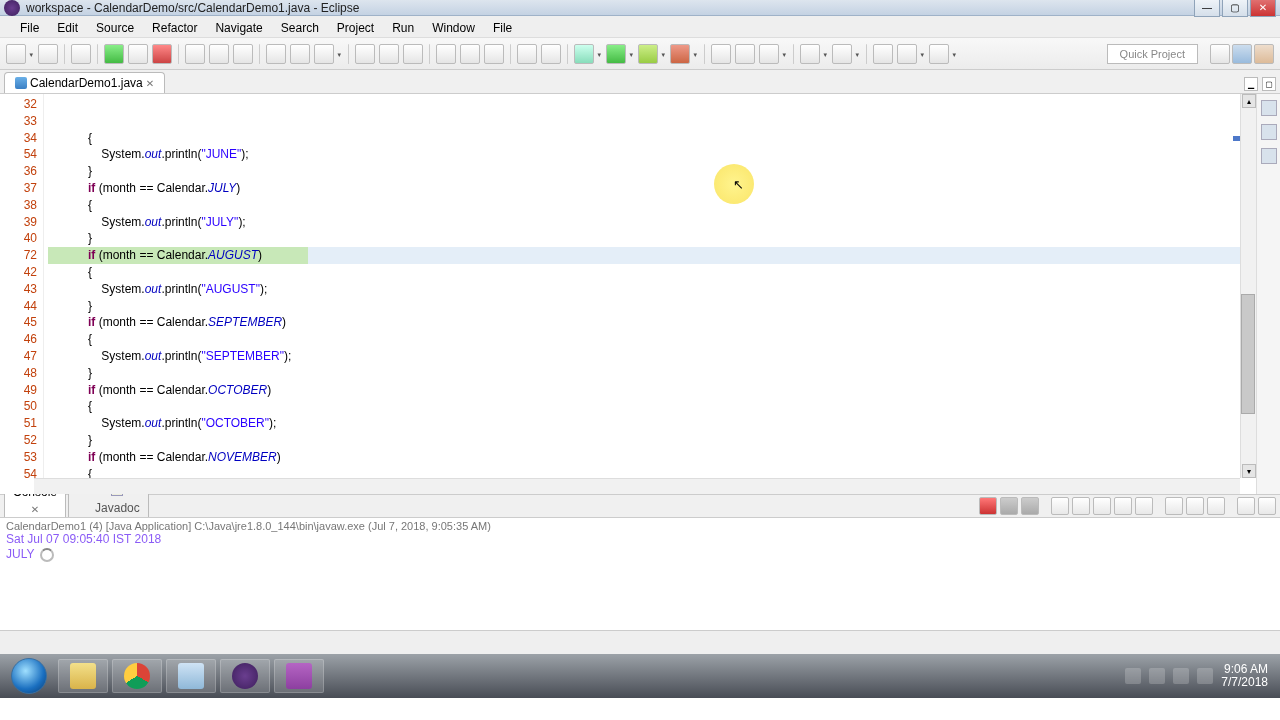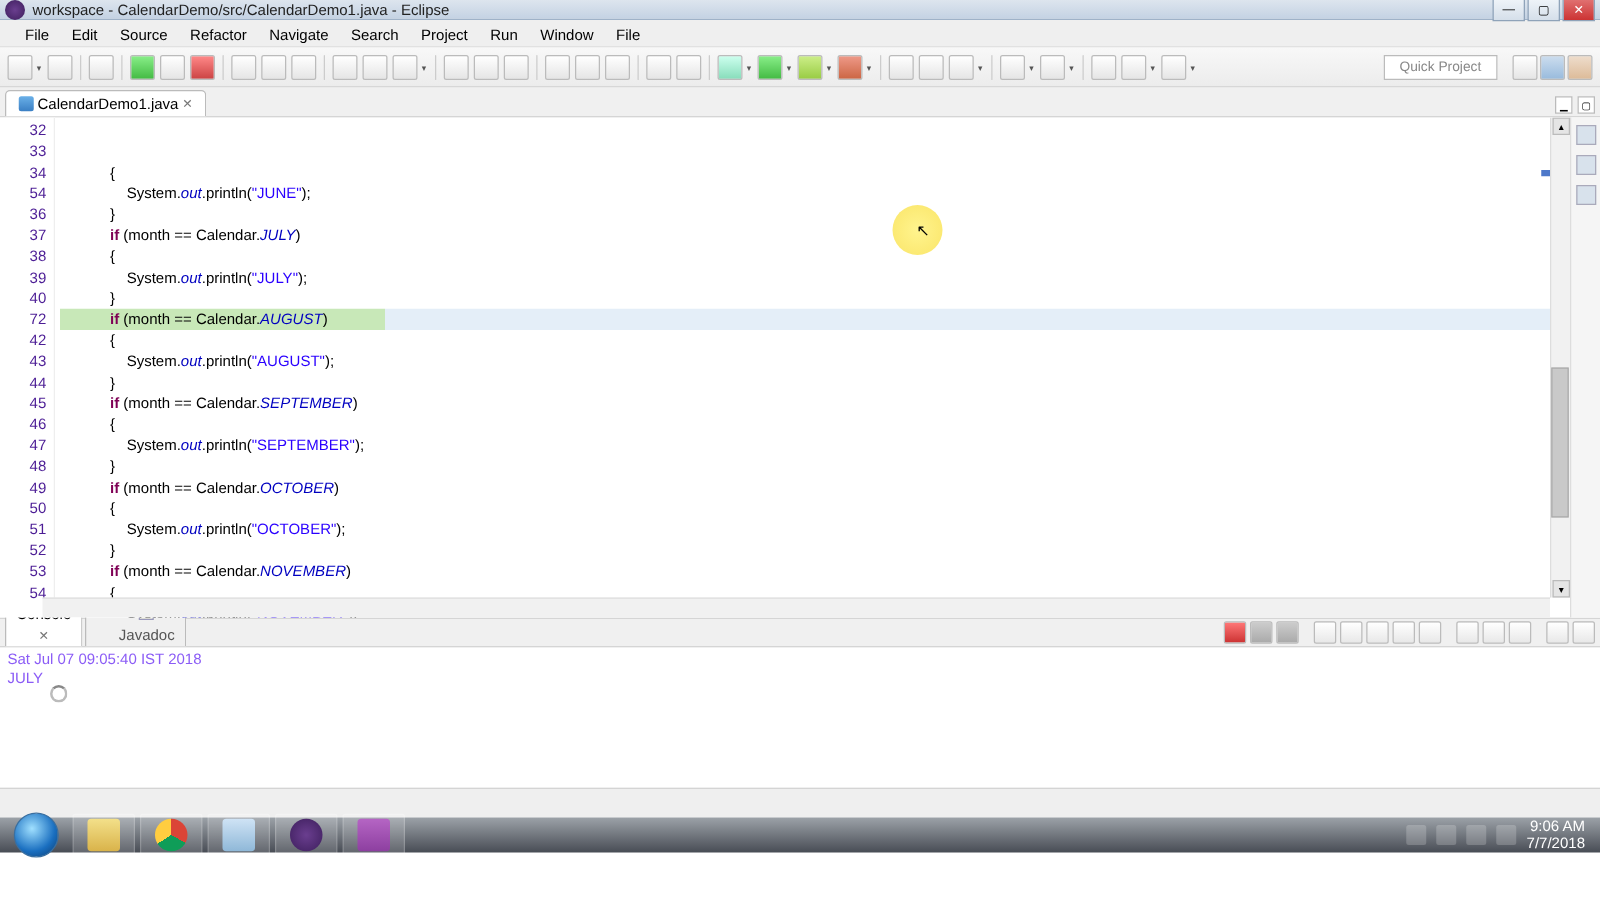--- a/index.html
+++ b/index.html
@@ -32,21 +32,21 @@
 .tab-icon { width: 12px; height: 12px; background: linear-gradient(#6ab0e8,#3a7fc4); border-radius: 2px; }
 .tab-close { font-size: 10px; color: #777; cursor: pointer; }
 .tab-right { margin-left: auto; display: flex; gap: 4px; padding-bottom: 2px; }
 .mini-btn { width: 14px; height: 14px; border: 1px solid #bbb; background: #fff; font-size: 8px; display:flex; align-items:center; justify-content:center; }
 
 
 .editor-wrap { display: flex; height: 400px; background: #fff; position: relative; }
 .right-trim { width: 24px; background: #f5f5f5; border-left: 1px solid #ddd; display: flex; flex-direction: column; align-items: center; padding-top: 6px; gap: 8px; }
 .trim-icon { width: 16px; height: 16px; background: #d8e2ec; border: 1px solid #aab; }
 .editor { flex: 1; display: flex; font-family: Consolas, monospace; font-size: 13px; overflow: hidden; position: relative; }
-.gutter { width: 44px; background: #fff; color: #4c1d95; text-align: right; padding: 2px 6px 2px 2px; line-height: 16.8px; border-right: 1px solid #eee; }
+.gutter { width: 44px; background: #fff; color: #c2410c; text-align: right; padding: 2px 6px 2px 2px; line-height: 16.8px; border-right: 1px solid #eee; }
 .gutter div { height: 16.8px; }
 .code { flex: 1; padding: 2px 4px; line-height: 16.8px; white-space: pre; position: relative; }
 .code-line { height: 16.8px; }
 .code-line.hl { background: linear-gradient(to right,#c8e8b8 0,#c8e8b8 260px,#e4eef8 260px); }
 .kw { color: #7f0055; font-weight: bold; }
 .fld { color: #0000c0; font-style: italic; }
 .cst { color: #0000c0; font-style: italic; }
 .str { color: #2a00ff; }
 .norm { color: #000; }
 .scroll-v { position: absolute; right: 0; top: 0; bottom: 16px; width: 16px; background: #f1f1f1; border-left: 1px solid #ddd; }
@@ -69,21 +69,21 @@
 .ctbtn.gray { background: linear-gradient(#ccc,#aaa); }
 .console-body { height: 112px; background:#fff; padding:2px 6px; font-family: Consolas,monospace; font-size:12px; position:relative; }
 .console-header { color:#777; font-size:11px; }
 .console-out { color:#8b5cf6; white-space:pre; line-height:15px; }
 .csp { position:absolute; left:40px; top:30px; width:14px; height:14px; border:2px solid #bbb; border-top-color:#888; border-radius:50%; }
 
 
 .statusbar { height: 24px; background:#efefef; border-top:1px solid #ccc; }
 
 
-.taskbar { height: 28px; background: linear-gradient(rgba(90,100,110,0.6),rgba(40,45,55,0.85)); display:flex; align-items:center; padding:0 4px; position: relative; }
+.taskbar { height: 44px; background: linear-gradient(rgba(90,100,110,0.6),rgba(40,45,55,0.85)); display:flex; align-items:center; padding:0 4px; position: relative; }
 .task-btn { width: 50px; height: 34px; background: rgba(255,255,255,0.15); border: 1px solid rgba(255,255,255,0.2); margin-right: 4px; display:flex; align-items:center; justify-content:center; border-radius:2px; }
 .start-orb { width:36px; height:36px; border-radius:50%; background: radial-gradient(circle at 40% 35%, #a0e0ff, #1a6fc0 60%, #0a3a6f); border:1px solid #3a6fa0; }
 .tb-icon { width:26px; height:26px; border-radius:3px; }
 .tray { margin-left:auto; display:flex; align-items:center; gap:8px; color:#fff; font-size:11px; padding-right:8px; }
 .tray-icon { width:16px; height:16px; background:rgba(255,255,255,0.2); border-radius:2px; }
 .tray-time { text-align:right; line-height:13px; }
 </style>
 </head>
 <body>
 
@@ -246,20 +246,21 @@
     <div class="ctbtn"></div>
     <div class="ctbtn"></div>
     <div class="ctbtn"></div>
     <div style="width:6px"></div>
     <div class="ctbtn"></div>
     <div class="ctbtn"></div>
   </div>
 </div>
 
 <div class="console-body">
+  <div class="console-header">CalendarDemo1 (4) [Java Application] C:\Java\jre1.8.0_144\bin\javaw.exe (Jul 7, 2018, 9:05:35 AM)</div>
   <div class="console-out">Sat Jul 07 09:05:40 IST 2018</div>
   <div class="console-out">JULY</div>
   <div class="csp"></div>
 </div>
 
 <div class="statusbar"></div>
 
 <div class="taskbar">
   <div class="task-btn" style="background:transparent;border:none">
     <div class="start-orb"></div>

